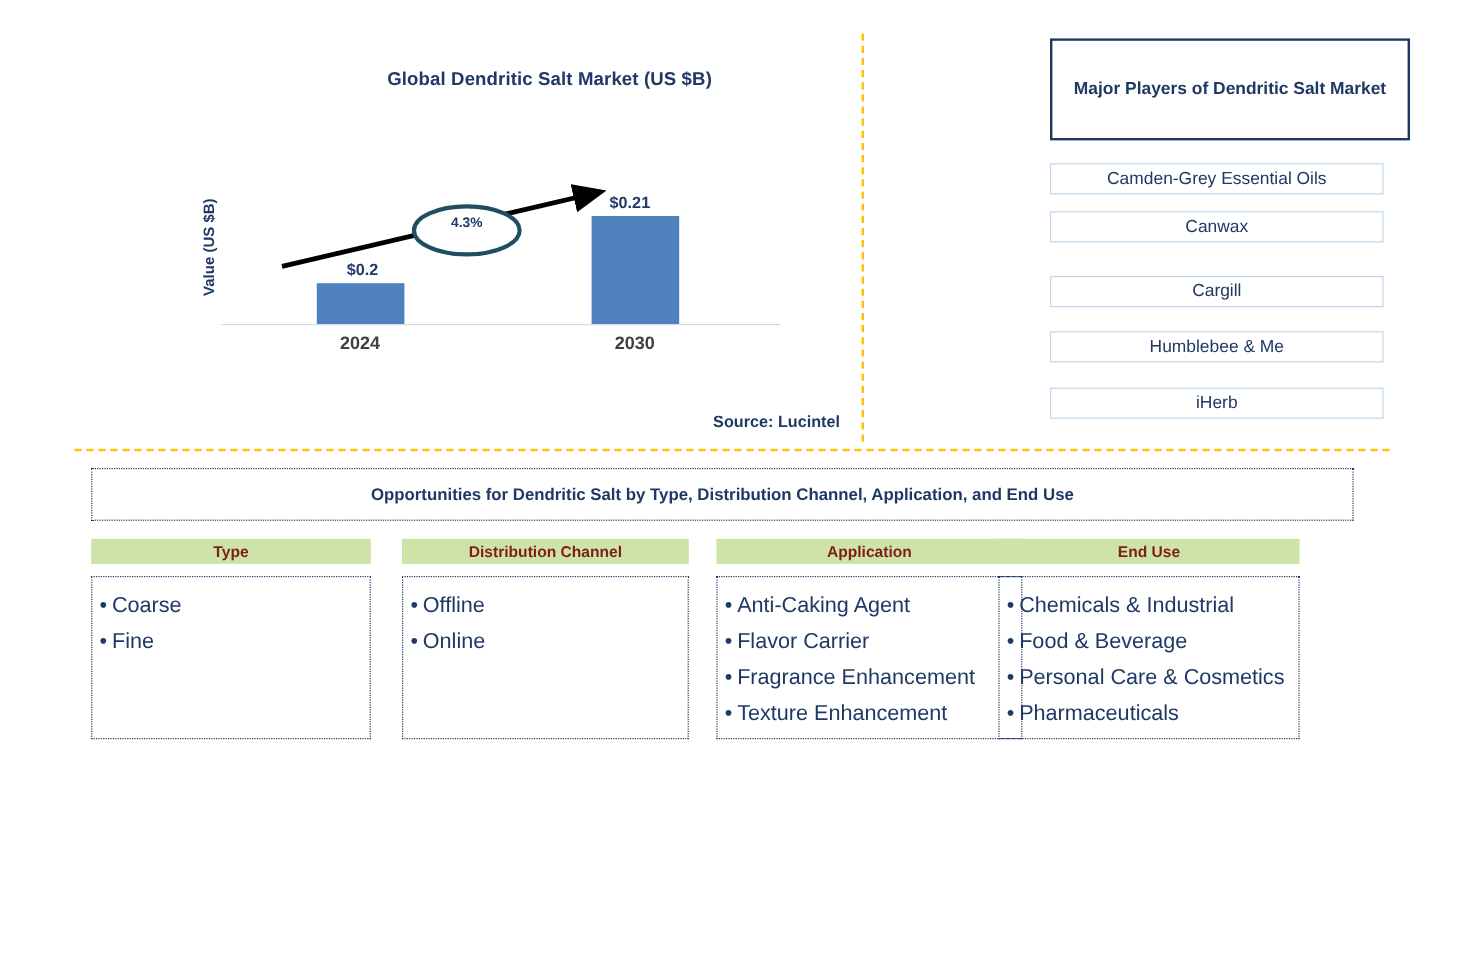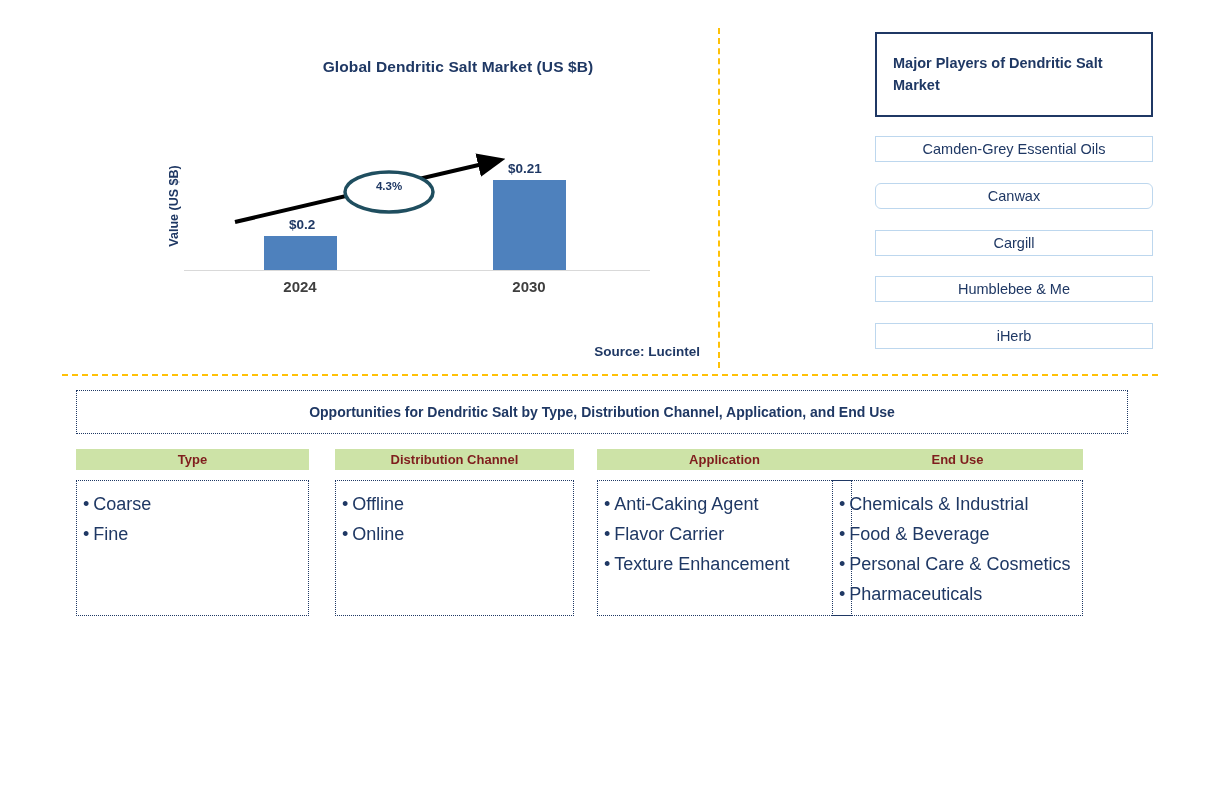--- a/index.html
+++ b/index.html
@@ -137,29 +137,29 @@
     font-size: 13.5px;
     font-weight: bold;
     color: #1F3864;
   }
 
   
   .players-header {
     position: absolute;
     left: 875px;
     top: 32px;
-    width: 278px;
+    width: 300px;
     height: 85px;
     border: 2px solid #1F3864;
     box-sizing: border-box;
     display: flex;
     align-items: center;
     justify-content: center;
     padding: 0 16px;
-    text-align: left;
+    text-align: right;
     font-size: 14.5px;
     font-weight: bold;
     line-height: 1.45;
     color: #1F3864;
   }
   .player-item {
     position: absolute;
     left: 875px;
     width: 278px;
     height: 26px;
@@ -167,21 +167,21 @@
     box-sizing: border-box;
     background: #ffffff;
     display: flex;
     align-items: center;
     justify-content: center;
     font-size: 14.5px;
     color: #1F3864;
     white-space: nowrap;
   }
   .pl-0 { top: 136px; }
-  .pl-1 { top: 183px; border-radius: 6px; }
+  .pl-1 { top: 176px; }
   .pl-2 { top: 230px; }
   .pl-3 { top: 276px; }
   .pl-4 { top: 323px; }
 
   
   .opp-banner {
     position: absolute;
     left: 76px;
     top: 390px;
     width: 1052px;
@@ -295,20 +295,21 @@
       <div class="col-item"><span class="dot">•</span><span>Offline</span></div>
       <div class="col-item"><span class="dot">•</span><span>Online</span></div>
     </div>
   </div>
 
   <div class="col col-2">
     <div class="col-head">Application</div>
     <div class="col-body">
       <div class="col-item"><span class="dot">•</span><span>Anti-Caking Agent</span></div>
       <div class="col-item"><span class="dot">•</span><span>Flavor Carrier</span></div>
+      <div class="col-item"><span class="dot">•</span><span>Fragrance Enhancement</span></div>
       <div class="col-item"><span class="dot">•</span><span>Texture Enhancement</span></div>
     </div>
   </div>
 
   <div class="col col-3">
     <div class="col-head">End Use</div>
     <div class="col-body">
       <div class="col-item"><span class="dot">•</span><span>Chemicals &amp; Industrial</span></div>
       <div class="col-item"><span class="dot">•</span><span>Food &amp; Beverage</span></div>
       <div class="col-item"><span class="dot">•</span><span>Personal Care &amp; Cosmetics</span></div>

